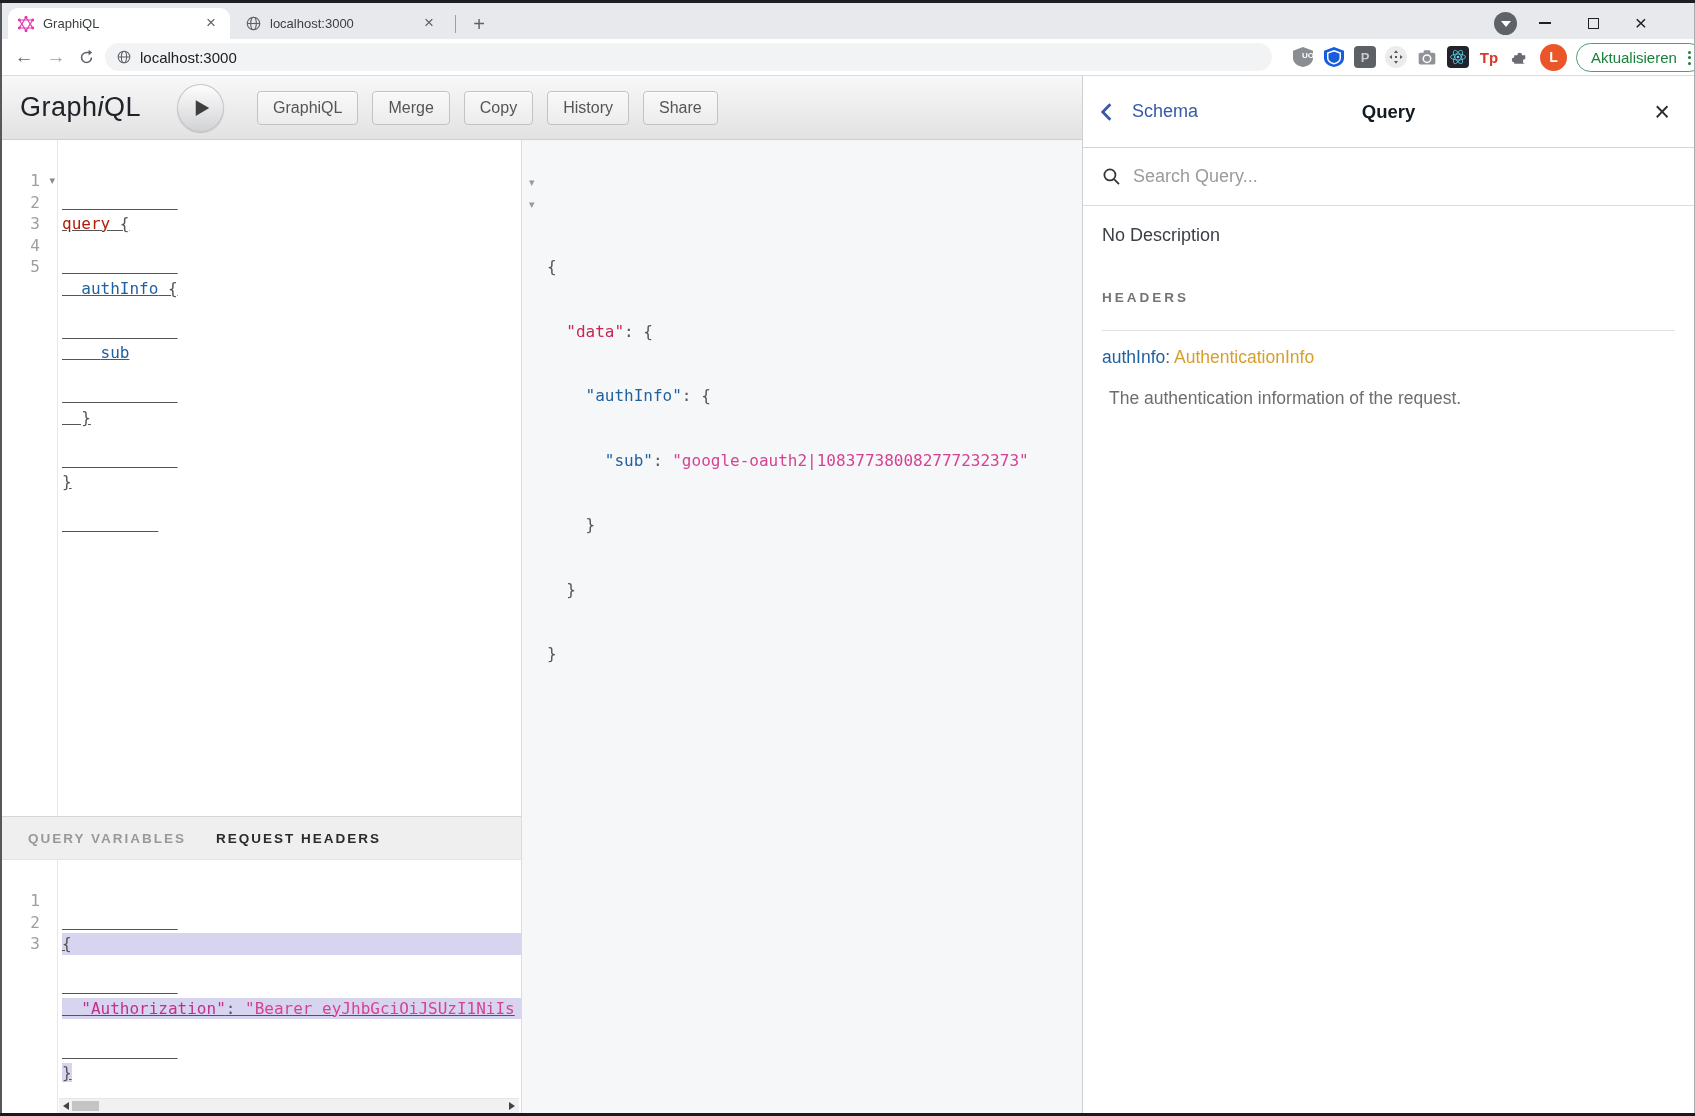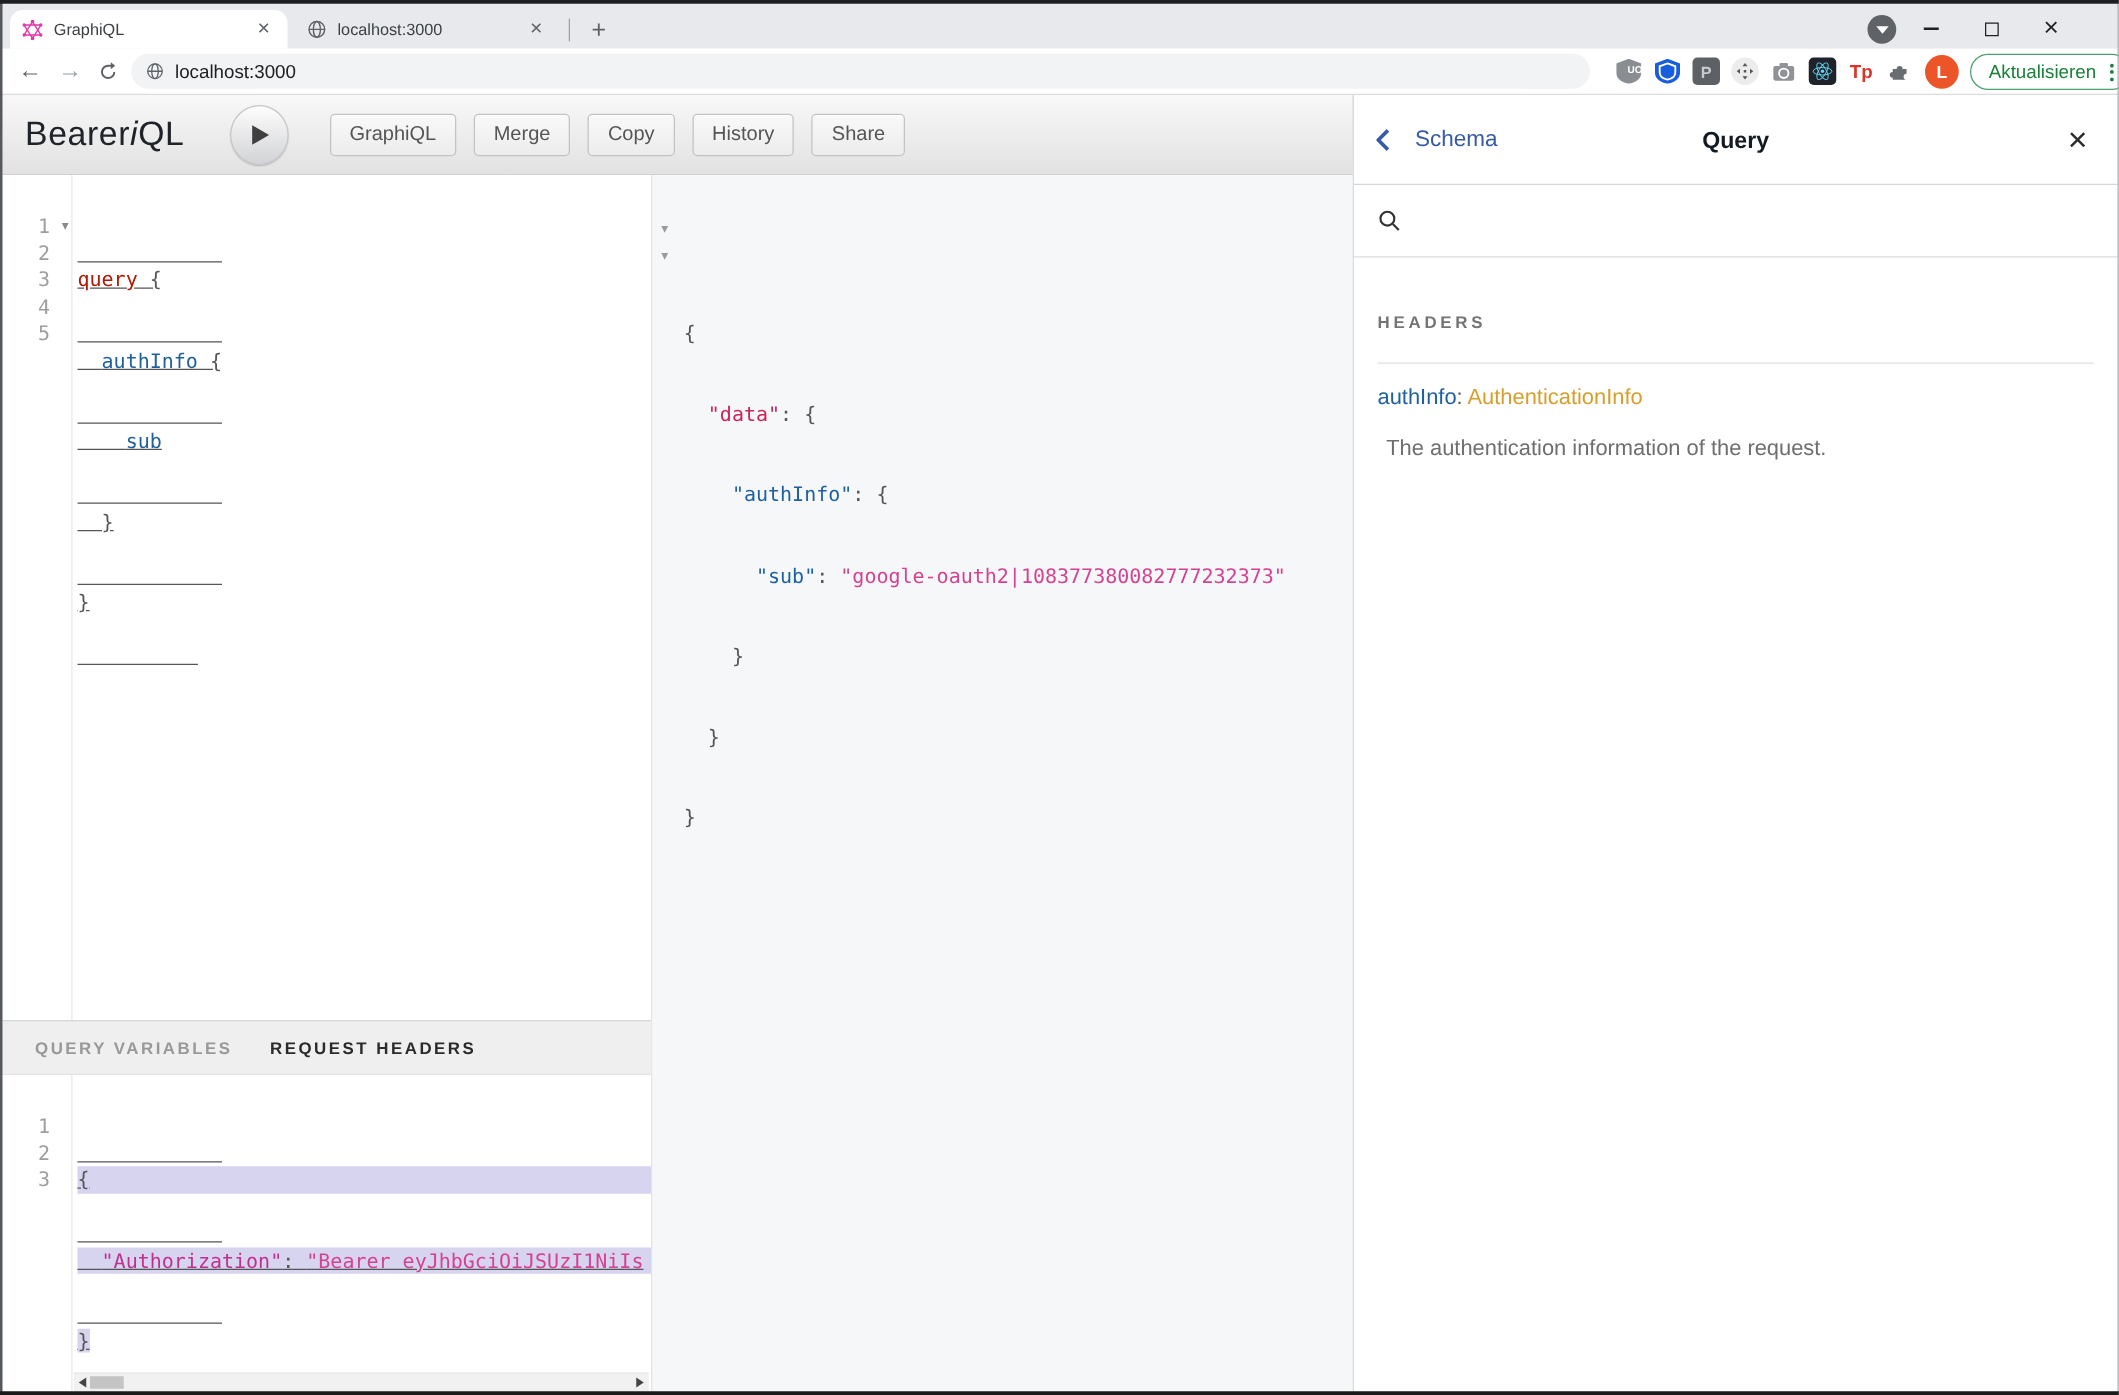--- a/index.html
+++ b/index.html
@@ -255,21 +255,21 @@
         <i></i>
         <i></i>
       </span>
   </div>
 </div>
 
 <div class="app">
   <div class="left-region">
 
     <div class="topbar">
-      <div class="logo"><span>Bearer</span><span class="it">i</span><span>QL</span></div>
+      <div class="logo"><span>Graph</span><span class="it">i</span><span>QL</span></div>
       <div class="execute">
         <svg width="17" height="18" viewBox="0 0 14 16" style="margin-left:3px;">
           <path d="M1 1 L13 8 L1 15 Z" fill="#3f3f3f"></path>
         </svg>
       </div>
       <button class="tb-btn">GraphiQL</button>
       <button class="tb-btn">Merge</button>
       <button class="tb-btn">Copy</button>
       <button class="tb-btn">History</button>
       <button class="tb-btn">Share</button>
@@ -343,22 +343,24 @@
         <span>Schema</span>
       </div>
       <div class="doc-title">Query</div>
       <div class="doc-close">×</div>
     </div>
     <div class="search-row">
       <svg width="19" height="19" viewBox="0 0 24 24">
         <circle cx="10" cy="10" r="7" stroke="#333" stroke-width="2.2" fill="none"></circle>
         <path d="M15.5 15.5 L21.5 21.5" stroke="#333" stroke-width="2.2"></path>
       </svg>
+      <input class="search-input" type="text" placeholder="Search Query..." style="">
     </div>
     <div class="doc-body">
+      <div class="no-desc">No Description</div>
       <div class="fields-h">HEADERS</div>
       <div class="field-row">
         <span class="field-name">authInfo</span><span class="field-sep">: </span><span class="field-type">AuthenticationInfo</span>
       </div>
       <div class="field-desc">The authentication information of the request.</div>
     </div>
   </div>
 </div>
 
 <div class="frame-bottom"></div>

